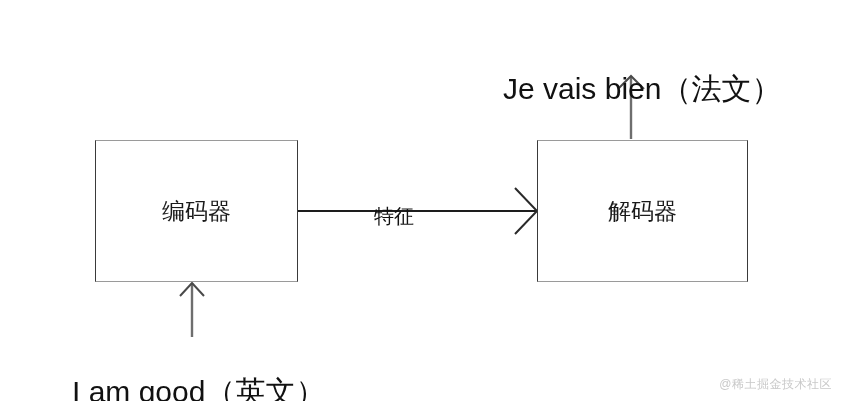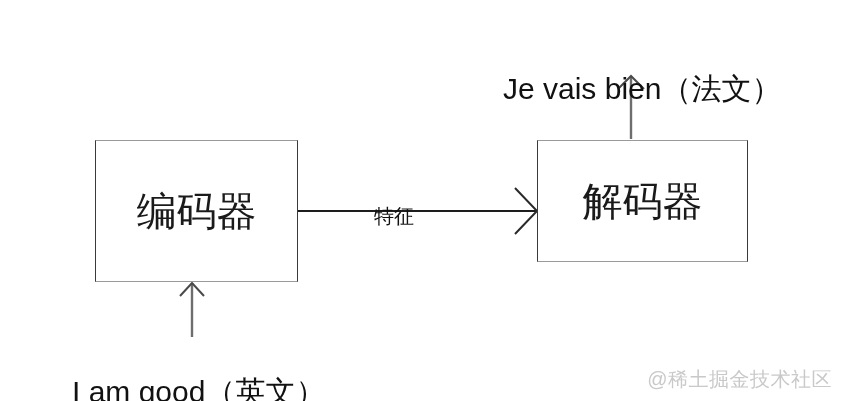--- a/index.html
+++ b/index.html
@@ -26,28 +26,28 @@
     border: 1px solid #8c8c8c;
     border-left-color: #3a3a3a;
     border-right-color: #3a3a3a;
     border-top-color: #9a9a9a;
     border-bottom-color: #9a9a9a;
     display: flex;
     align-items: center;
     justify-content: center;
   }
   .box-label {
-    font-size: 40px;
+    font-size: 23px;
     line-height: 1;
     color: #1a1a1a;
     letter-spacing: 0px;
     white-space: nowrap;
   }
   #encoder-box { left: 95px;  top: 140px; width: 203px; height: 142px; }
-  #decoder-box { left: 537px; top: 140px; width: 211px; height: 122px; }
+  #decoder-box { left: 537px; top: 140px; width: 211px; height: 142px; }
 
   
   .free-text {
     position: absolute;
     color: #111111;
     white-space: nowrap;
     line-height: 1;
     margin-top: 36px;
   }
   #french-text {
@@ -75,21 +75,21 @@
     width: 841px;
     height: 401px;
     pointer-events: none;
   }
 
   
   #watermark {
     position: absolute;
     right: 9px;
     bottom: 8px;
-    font-size: 20px;
+    font-size: 12px;
     color: #c9c9c9;
     letter-spacing: 0.5px;
     white-space: nowrap;
   }
 </style>
 </head>
 <body>
 
 <div id="canvas">
 

